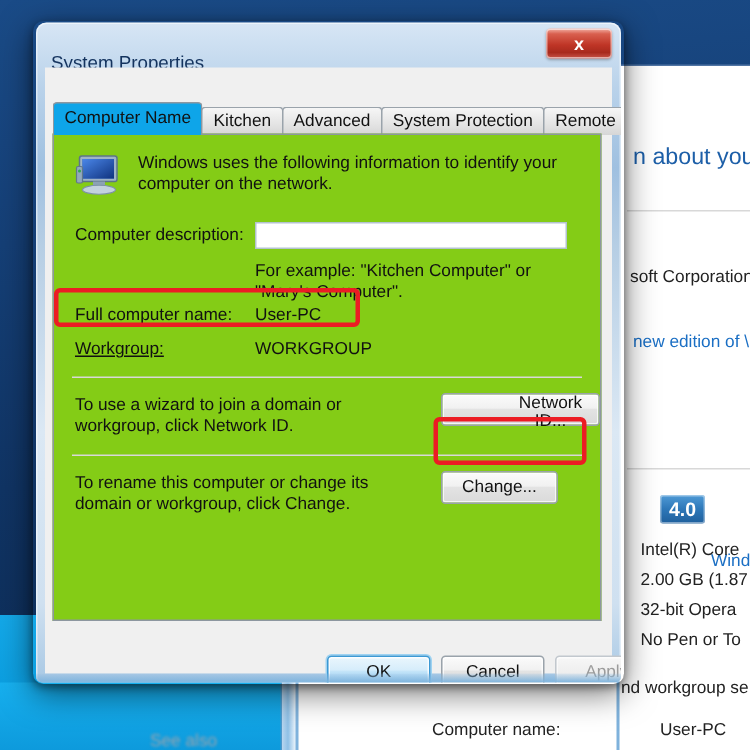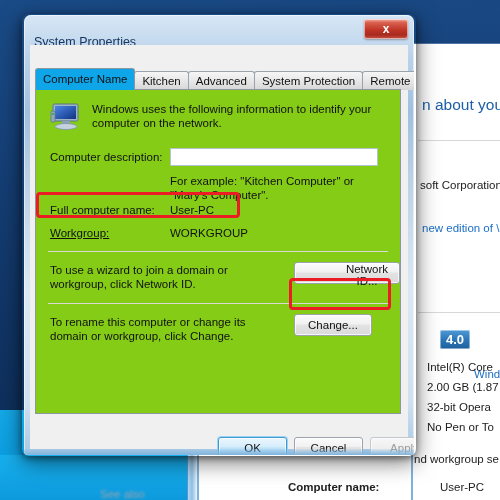--- a/index.html
+++ b/index.html
@@ -344,21 +344,21 @@
   <div class="bgw-rating">4.0</div>
   <div class="bgw-rating-label">Wind</div>
 
   <div class="bgw-text" style="left:427px; top:361px;">Intel(R) Core</div>
   <div class="bgw-text" style="left:427px; top:381px;">2.00 GB (1.87</div>
   <div class="bgw-text" style="left:427px; top:401px;">32-bit Opera</div>
   <div class="bgw-text" style="left:427px; top:421px;">No Pen or To</div>
 
   <div class="bgw-text" style="left:414px; top:453px;">nd workgroup se</div>
 
-  <div class="bgw-text" style="left:288px; top:481px;font-weight:bold;">Computer name:</div>
+  <div class="bgw-text" style="left:288px; top:481px;">Computer name:</div>
   <div class="bgw-text" style="left:440px; top:481px;">User-PC</div>
 
   <div class="bgw-faint bgw-blur" style="left:100px; top:488px;">See also</div>
 
   <div class="dialog-shadow"></div>
   <div class="dialog">
 
     <div class="dialog-titlebar">
       <div class="dialog-title">System Properties</div>
       <div class="close-btn">x</div>

